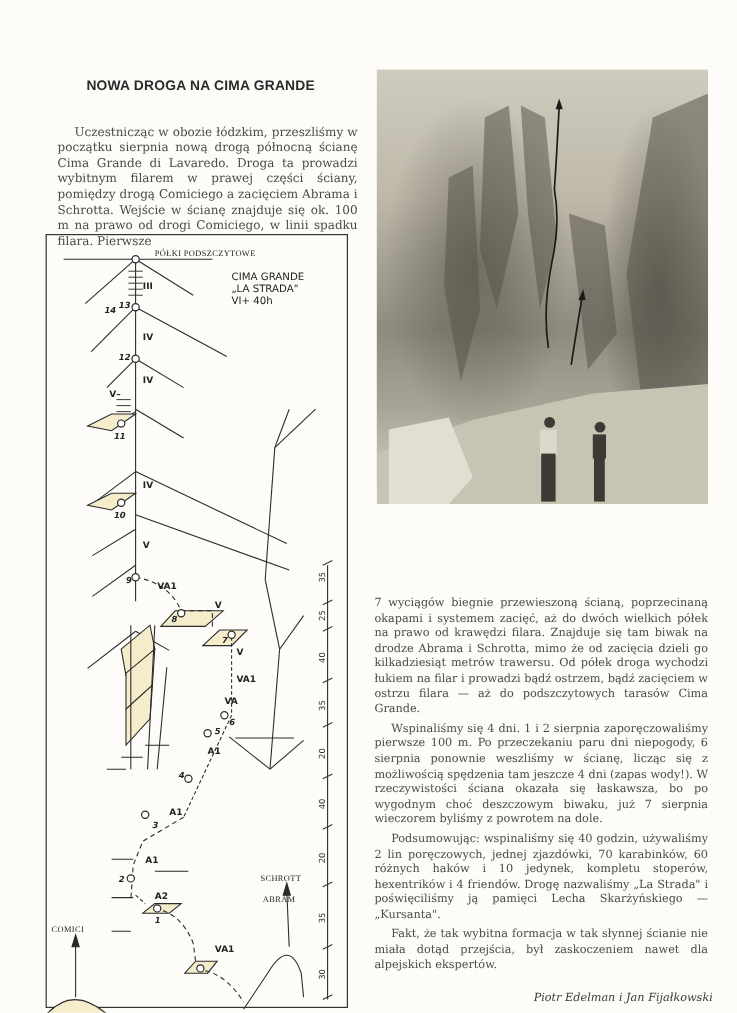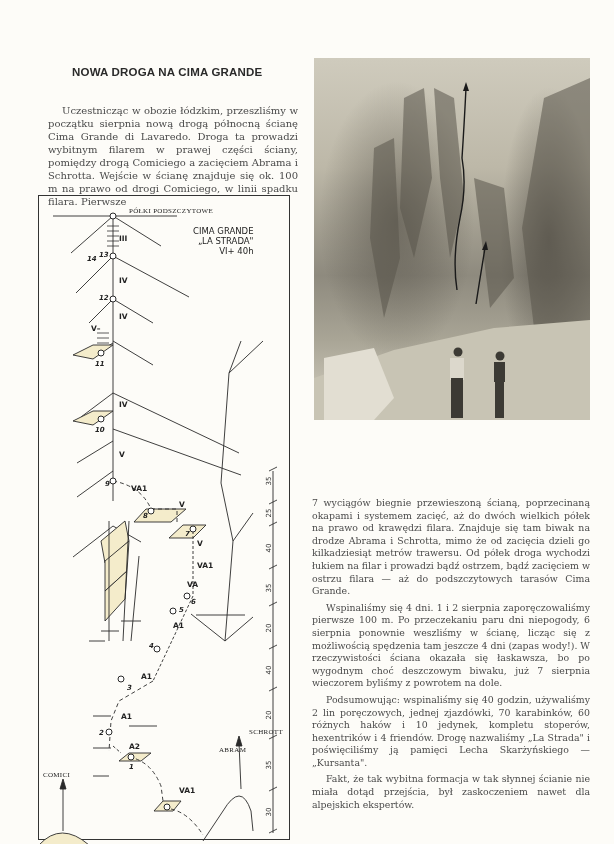--- a/index.html
+++ b/index.html
@@ -36,21 +36,21 @@
     box-sizing: border-box;
   }
   .topo svg { position: absolute; left: -38px; top: -195px; }
   .topo-label {
     position: absolute; font-family: Liberation Serif, serif;
     font-size: 7px; color: #222; letter-spacing: 0.3px; white-space: nowrap;
   }
   .topo-title {
     position: absolute; left: 154px; top: 30px;
     font-family: "DejaVu Sans", sans-serif; font-size: 8.5px; line-height: 10px;
-    color: #222; text-align: right; white-space: nowrap;
+    color: #222; text-align: left; white-space: nowrap;
   }
   .grade {
     position: absolute; font-family: "DejaVu Sans", sans-serif; font-size: 7.5px;
     font-weight: bold; color: #222; white-space: nowrap;
   }
   .pitch-num {
     position: absolute; font-family: "DejaVu Sans", sans-serif; font-size: 7px;
     color: #222; font-style: italic; font-weight: bold;
   }
   .scale-num {
@@ -254,21 +254,21 @@
     <div class="grade" style="left:158px;top:365px;">VA1</div>
     <div class="grade" style="left:148px;top:384px;">VA</div>
     <div class="grade" style="left:134px;top:425px;">A1</div>
     <div class="grade" style="left:102px;top:476px;">A1</div>
     <div class="grade" style="left:82px;top:516px;">A1</div>
     <div class="grade" style="left:90px;top:546px;">A2</div>
     <div class="grade" style="left:140px;top:590px;">VA1</div>
 
     <div class="topo-label" style="left:4px;top:575px;">COMICI</div>
     <div class="topo-label" style="left:180px;top:524px;margin-top:26px;">ABRAM</div>
-    <div class="topo-label" style="left:178px;top:532px;margin-left:32px;">SCHROTT</div>
+    <div class="topo-label" style="left:178px;top:532px;">SCHROTT</div>
 
     <div class="scale-num" style="left:222px;top:281px;">35</div>
     <div class="scale-num" style="left:222px;top:313px;">25</div>
     <div class="scale-num" style="left:222px;top:348px;">40</div>
     <div class="scale-num" style="left:222px;top:388px;">35</div>
     <div class="scale-num" style="left:222px;top:428px;">20</div>
     <div class="scale-num" style="left:222px;top:470px;">40</div>
     <div class="scale-num" style="left:222px;top:515px;">20</div>
     <div class="scale-num" style="left:222px;top:565px;">35</div>
     <div class="scale-num" style="left:222px;top:612px;">30</div>
@@ -305,13 +305,14 @@
   </div>
 
 
   <div class="body-col">
     <p>7 wyciągów biegnie przewieszoną ścianą, poprzecinaną okapami i systemem zacięć, aż do dwóch wielkich półek na prawo od krawędzi filara. Znajduje się tam biwak na drodze Abrama i Schrotta, mimo że od zacięcia dzieli go kilkadziesiąt metrów trawersu. Od półek droga wychodzi łukiem na filar i prowadzi bądź ostrzem, bądź zacięciem w ostrzu filara — aż do podszczytowych tarasów Cima Grande.</p>
     <p class="indent">Wspinaliśmy się 4 dni. 1 i 2 sierpnia zaporęczowaliśmy pierwsze 100 m. Po przeczekaniu paru dni niepogody, 6 sierpnia ponownie weszliśmy w ścianę, licząc się z możliwością spędzenia tam jeszcze 4 dni (zapas wody!). W rzeczywistości ściana okazała się łaskawsza, bo po wygodnym choć deszczowym biwaku, już 7 sierpnia wieczorem byliśmy z powrotem na dole.</p>
     <p class="indent">Podsumowując: wspinaliśmy się 40 godzin, używaliśmy 2 lin poręczowych, jednej zjazdówki, 70 karabinków, 60 różnych haków i 10 jedynek, kompletu stoperów, hexentrików i 4 friendów. Drogę nazwaliśmy „La Strada" i poświęciliśmy ją pamięci Lecha Skarżyńskiego — „Kursanta".</p>
     <p class="indent">Fakt, że tak wybitna formacja w tak słynnej ścianie nie miała dotąd przejścia, był zaskoczeniem nawet dla alpejskich ekspertów.</p>
   </div>
 
+  <div class="authors">Piotr Edelman i Jan Fijałkowski</div>
 </div>
 
 </body></html>

